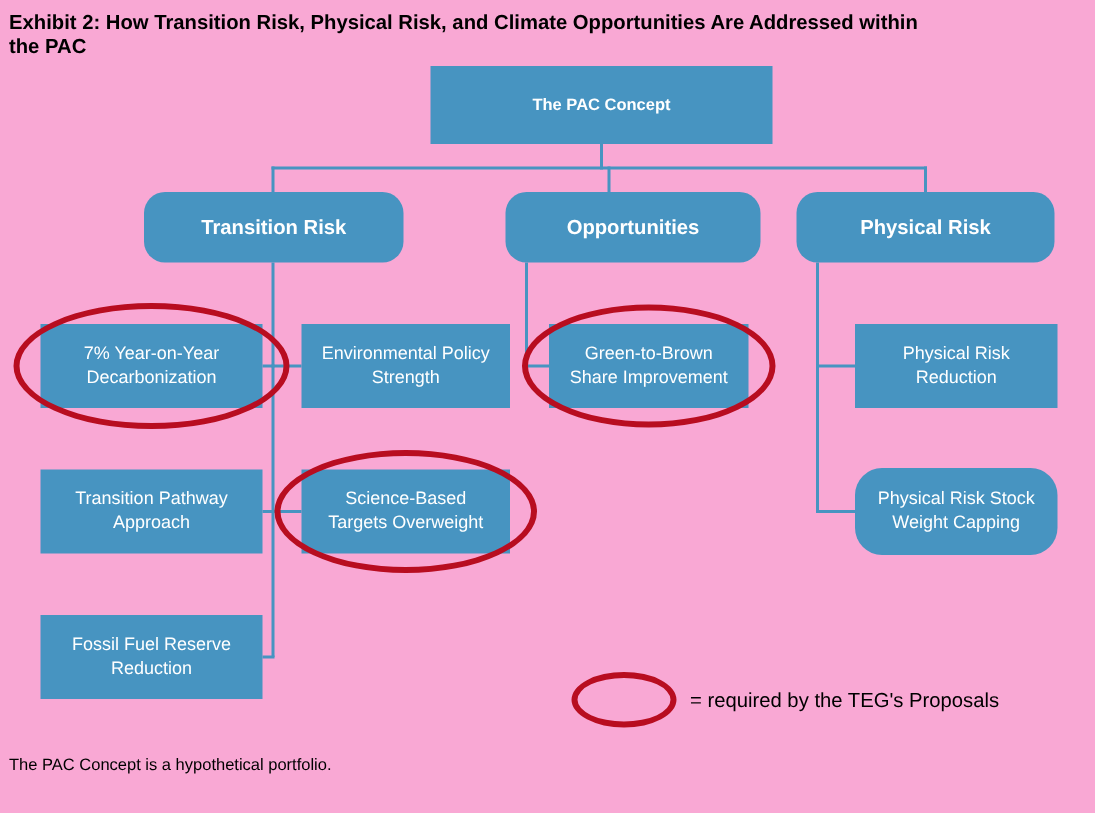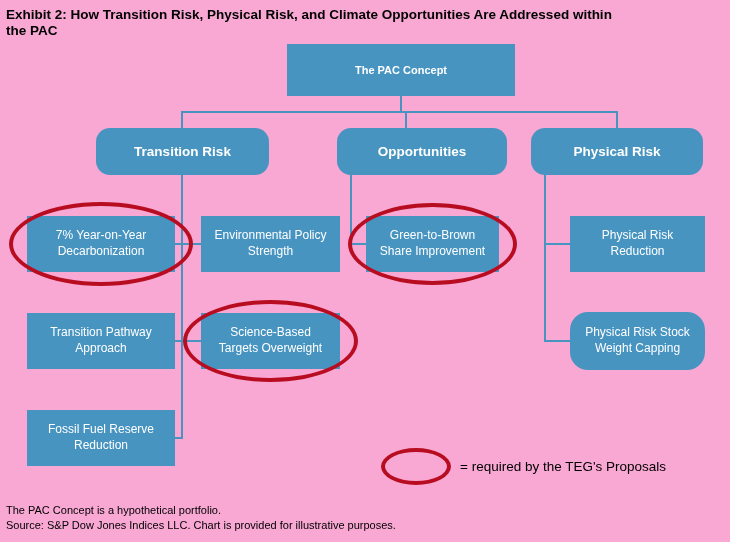--- a/index.html
+++ b/index.html
@@ -135,15 +135,14 @@
   <div class="ellipse" style="left:9px; top:202px; width:184px; height:84px;"></div>
   <div class="ellipse" style="left:348px; top:203px; width:169px; height:82px;"></div>
   <div class="ellipse" style="left:183px; top:300px; width:175px; height:82px;"></div>
 
   <div class="legend">
     <div class="legend-ellipse"></div>
     <div class="legend-text">= required by the TEG's Proposals</div>
   </div>
 
   <div class="footnote" style="top:504px;">The PAC Concept is a hypothetical portfolio.</div>
-  <div class="footnote" style="top:519px;">Source: S&amp;P Dow Jones Indices LLC. Chart is provided for illustrative purposes.</div>
 
 </div>
 
 </body></html>

